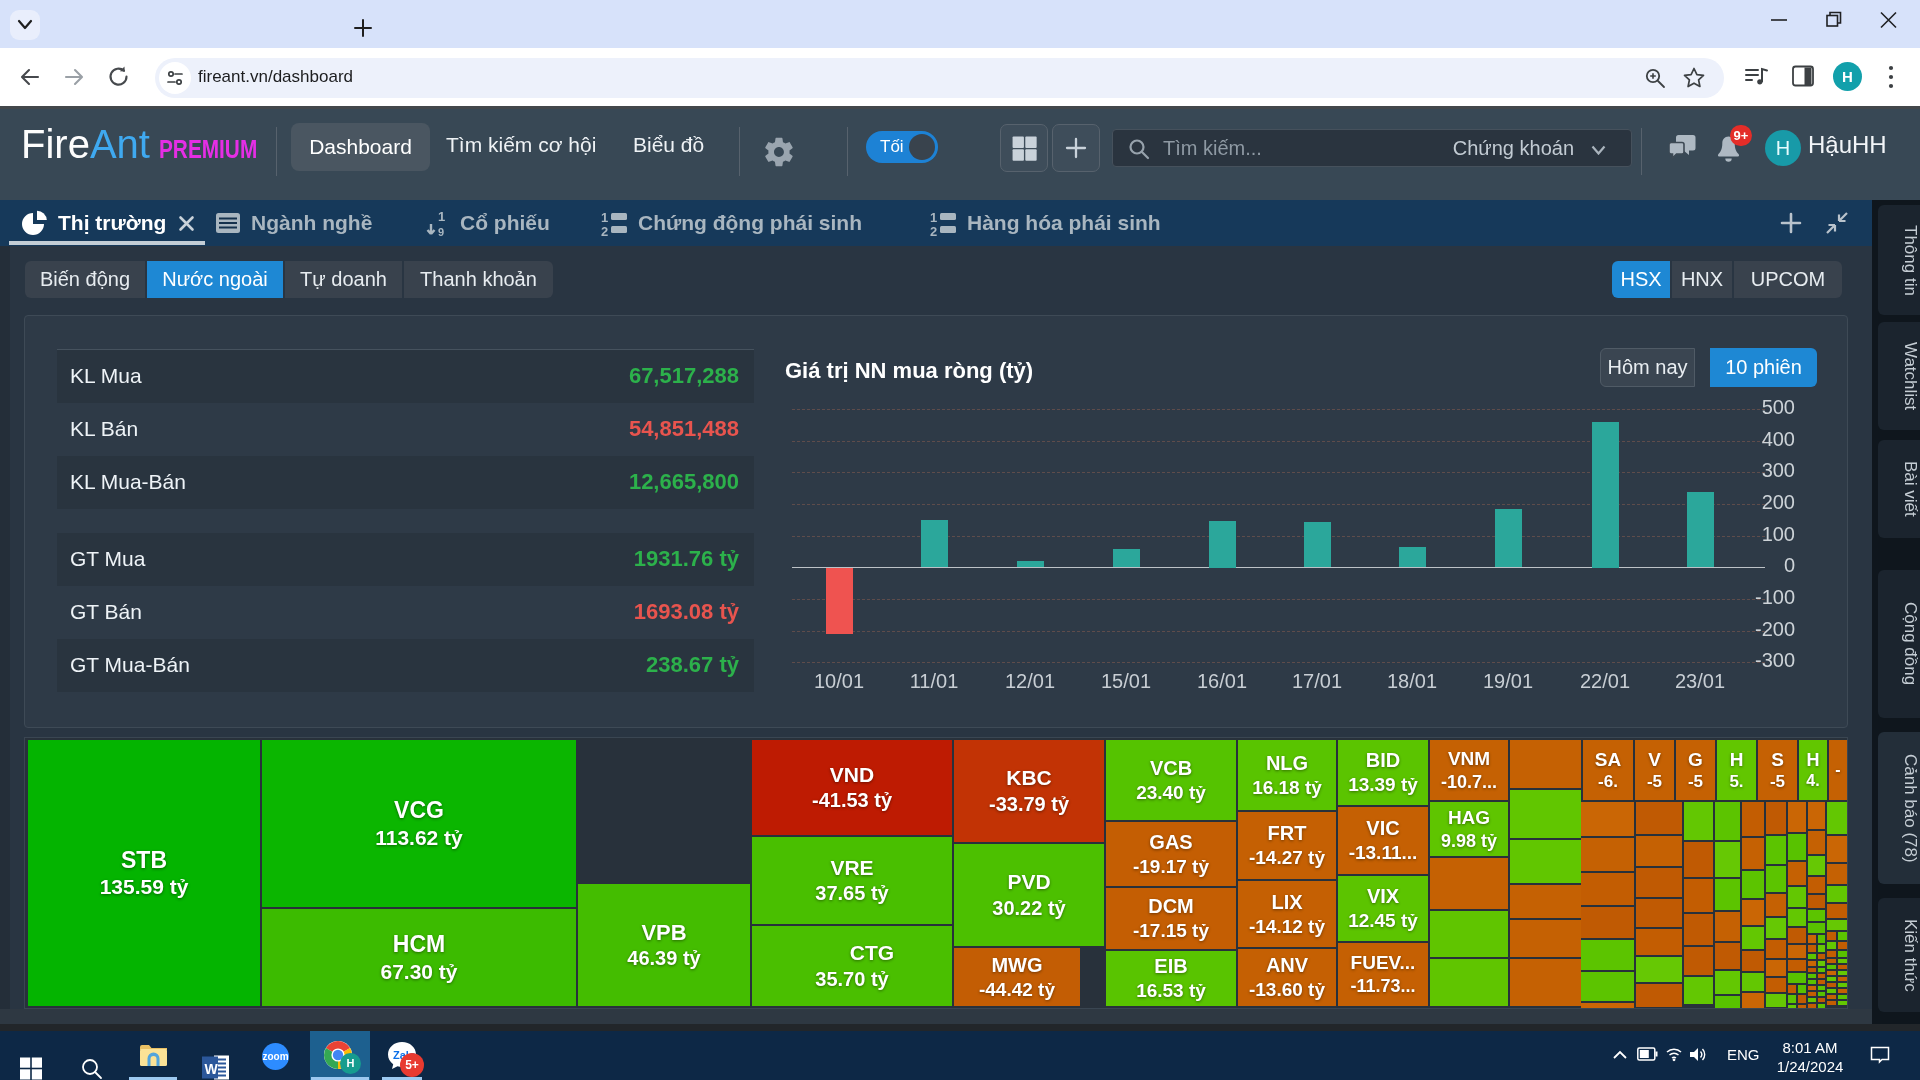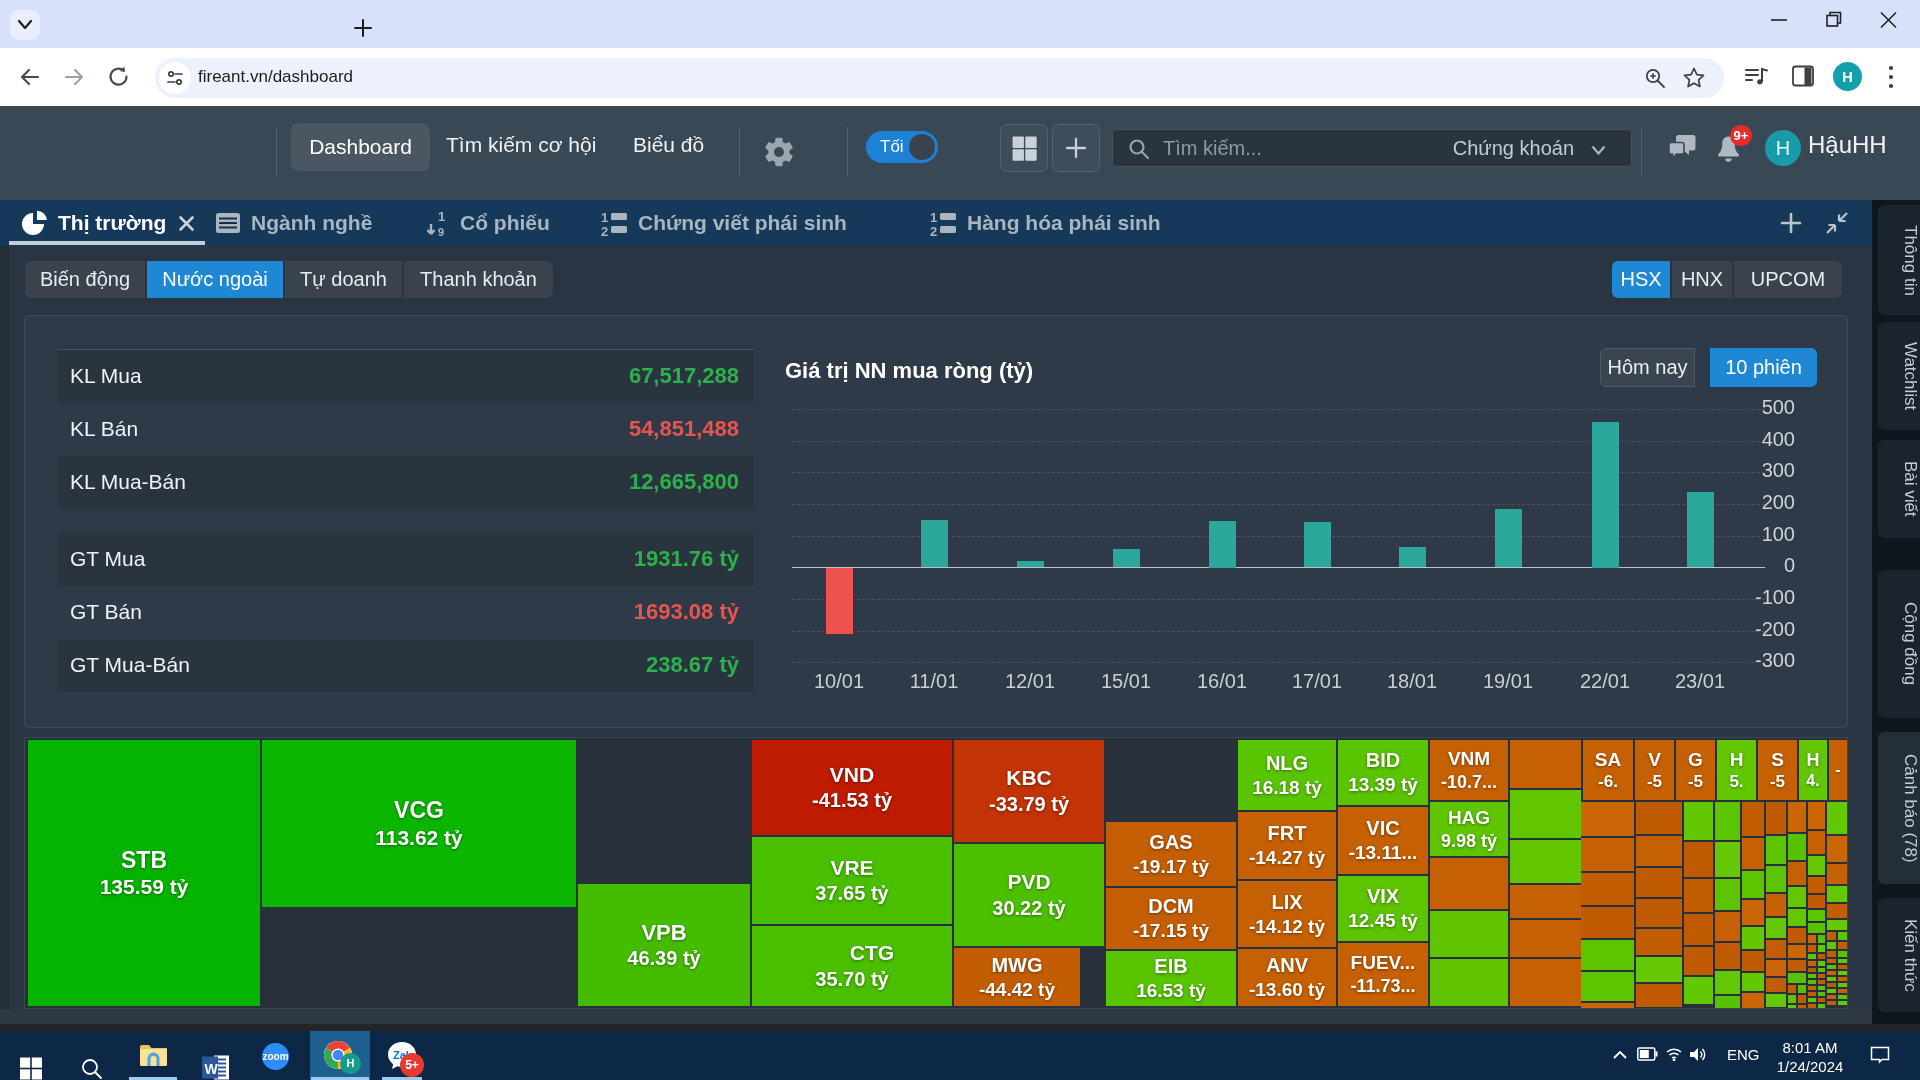--- a/index.html
+++ b/index.html
@@ -157,20 +157,21 @@
     <div style="position:absolute; left:1833px; top:14px; width:29px; height:29px; border-radius:15px; background:#12a0ab; color:#fff; font-size:15px; font-weight:bold; text-align:center; line-height:29px;">H</div>
     <svg class="nav" style="left:1884px; top:15px;" width="14" height="28" viewBox="0 0 14 28">
         <circle cx="7" cy="5" r="2.1" fill="#3c4043"></circle>
         <circle cx="7" cy="14" r="2.1" fill="#3c4043"></circle>
         <circle cx="7" cy="23" r="2.1" fill="#3c4043"></circle>
       </svg>
   </div>
   <div class="abs" id="chromesep"></div>
 
   <div class="abs" id="fahdr">
+    <div class="abs" id="logo"><span class="f1">Fire</span><span class="f2">Ant</span><span class="prem">PREMIUM</span></div>
     <div class="vdiv" style="left:276px; top:18px; height:49px;"></div>
     <div class="abs" id="btn-dash">Dashboard</div>
     <div class="hnav" style="left:446px;">Tìm kiếm cơ hội</div>
     <div class="hnav" style="left:633px;">Biểu đồ</div>
     <div class="vdiv" style="left:739px; top:18px; height:49px;"></div>
     <svg class="abs" style="left:762px; top:26px;" width="34" height="34" viewBox="0 0 24 24">
         <path fill="#9aa5af" d="M19.4 13c.04-.33.06-.66.06-1s-.02-.67-.07-1l2.1-1.65c.2-.15.24-.42.12-.64l-2-3.46c-.12-.22-.39-.3-.61-.22l-2.49 1c-.52-.4-1.08-.73-1.69-.98l-.38-2.65C14.4 2.18 14.2 2 13.97 2h-4c-.23 0-.42.18-.45.4l-.38 2.65c-.61.25-1.17.59-1.69.98l-2.49-1c-.22-.09-.49 0-.61.22l-2 3.46c-.12.22-.07.49.12.64L4.57 11c-.04.33-.07.66-.07 1s.02.67.07 1l-2.1 1.65c-.2.15-.24.42-.12.64l2 3.46c.12.22.39.3.61.22l2.49-1c.52.4 1.08.73 1.69.98l.38 2.65c.03.22.22.4.45.4h4c.23 0 .43-.18.45-.4l.38-2.65c.61-.25 1.17-.59 1.69-.98l2.49 1c.22.09.49 0 .61-.22l2-3.46c.12-.22.07-.49-.12-.64L19.4 13zM11.97 15.5c-1.93 0-3.5-1.57-3.5-3.5s1.57-3.5 3.5-3.5 3.5 1.57 3.5 3.5-1.57 3.5-3.5 3.5z"></path>
       </svg>
     <div class="vdiv" style="left:847px; top:18px; height:49px;"></div>
     <div class="abs" id="toggle">
@@ -237,21 +238,21 @@
         </svg>
       <span>Cổ phiếu</span>
     </div>
     <div class="vtab" style="left:601px;">
       <svg width="27" height="27" viewBox="0 0 27 27">
           <text x="0" y="12" font-size="13" font-weight="bold" fill="#a9b6c0">1</text>
           <text x="0" y="26" font-size="13" font-weight="bold" fill="#a9b6c0">2</text>
           <rect x="10" y="3" width="16" height="7" rx="1.5" fill="#a9b6c0"></rect>
           <rect x="10" y="16" width="16" height="7" rx="1.5" fill="#a9b6c0"></rect>
         </svg>
-      <span>Chứng viết phái sinh</span>
+      <span>Chứng động phái sinh</span>
     </div>
     <div class="vtab" style="left:930px;">
       <svg width="27" height="27" viewBox="0 0 27 27">
           <text x="0" y="12" font-size="13" font-weight="bold" fill="#a9b6c0">1</text>
           <text x="0" y="26" font-size="13" font-weight="bold" fill="#a9b6c0">2</text>
           <rect x="10" y="3" width="16" height="7" rx="1.5" fill="#a9b6c0"></rect>
           <rect x="10" y="16" width="16" height="7" rx="1.5" fill="#a9b6c0"></rect>
         </svg>
       <span>Hàng hóa phái sinh</span>
     </div>
@@ -346,20 +347,24 @@
 
   <div class="abs" id="panel2">
     <div class="cell" style="left:3px; top:2px; width:232px; height:266px; background:#04b400;">
         <div style="font-size:23px;">STB</div>
         <div style="font-size:21px;">135.59 tỷ</div>
       </div>
     <div class="cell" style="left:237px; top:2px; width:314px; height:167px; background:#0bb600;">
         <div style="font-size:23px;">VCG</div>
         <div style="font-size:21px;">113.62 tỷ</div>
       </div>
+    <div class="cell" style="left:237px; top:171px; width:314px; height:97px; background:#3cbb00;">
+        <div style="font-size:23px;">HCM</div>
+        <div style="font-size:21px;">67.30 tỷ</div>
+      </div>
     <div class="cell" style="left:553px; top:146px; width:172px; height:122px; background:#44bd00;">
         <div style="font-size:22px;">VPB</div>
         <div style="font-size:20px;">46.39 tỷ</div>
       </div>
     <div class="cell" style="left:727px; top:2px; width:200px; height:95px; background:#be1b02;">
         <div style="font-size:21px;">VND</div>
         <div style="font-size:20px;">-41.53 tỷ</div>
       </div>
     <div class="cell" style="left:727px; top:99px; width:200px; height:87px; background:#49bf00;">
         <div style="font-size:21px;">VRE</div>
@@ -373,20 +378,24 @@
         <div style="font-size:21px;">KBC</div>
         <div style="font-size:20px;">-33.79 tỷ</div>
       </div>
     <div class="cell" style="left:929px; top:106px; width:150px; height:102px; background:#4cc000;">
         <div style="font-size:21px;">PVD</div>
         <div style="font-size:20px;">30.22 tỷ</div>
       </div>
     <div class="cell" style="left:929px; top:210px; width:126px; height:58px; background:#c35d04;">
         <div style="font-size:20px;">MWG</div>
         <div style="font-size:19px;">-44.42 tỷ</div>
+      </div>
+    <div class="cell" style="left:1081px; top:2px; width:130px; height:80px; background:#55c300;">
+        <div style="font-size:20px;">VCB</div>
+        <div style="font-size:19px;">23.40 tỷ</div>
       </div>
     <div class="cell" style="left:1081px; top:84px; width:130px; height:64px; background:#c45e03;">
         <div style="font-size:20px;">GAS</div>
         <div style="font-size:19px;">-19.17 tỷ</div>
       </div>
     <div class="cell" style="left:1081px; top:150px; width:130px; height:61px; background:#c45e03;">
         <div style="font-size:20px;">DCM</div>
         <div style="font-size:19px;">-17.15 tỷ</div>
       </div>
     <div class="cell" style="left:1081px; top:213px; width:130px; height:55px; background:#59c400;">

